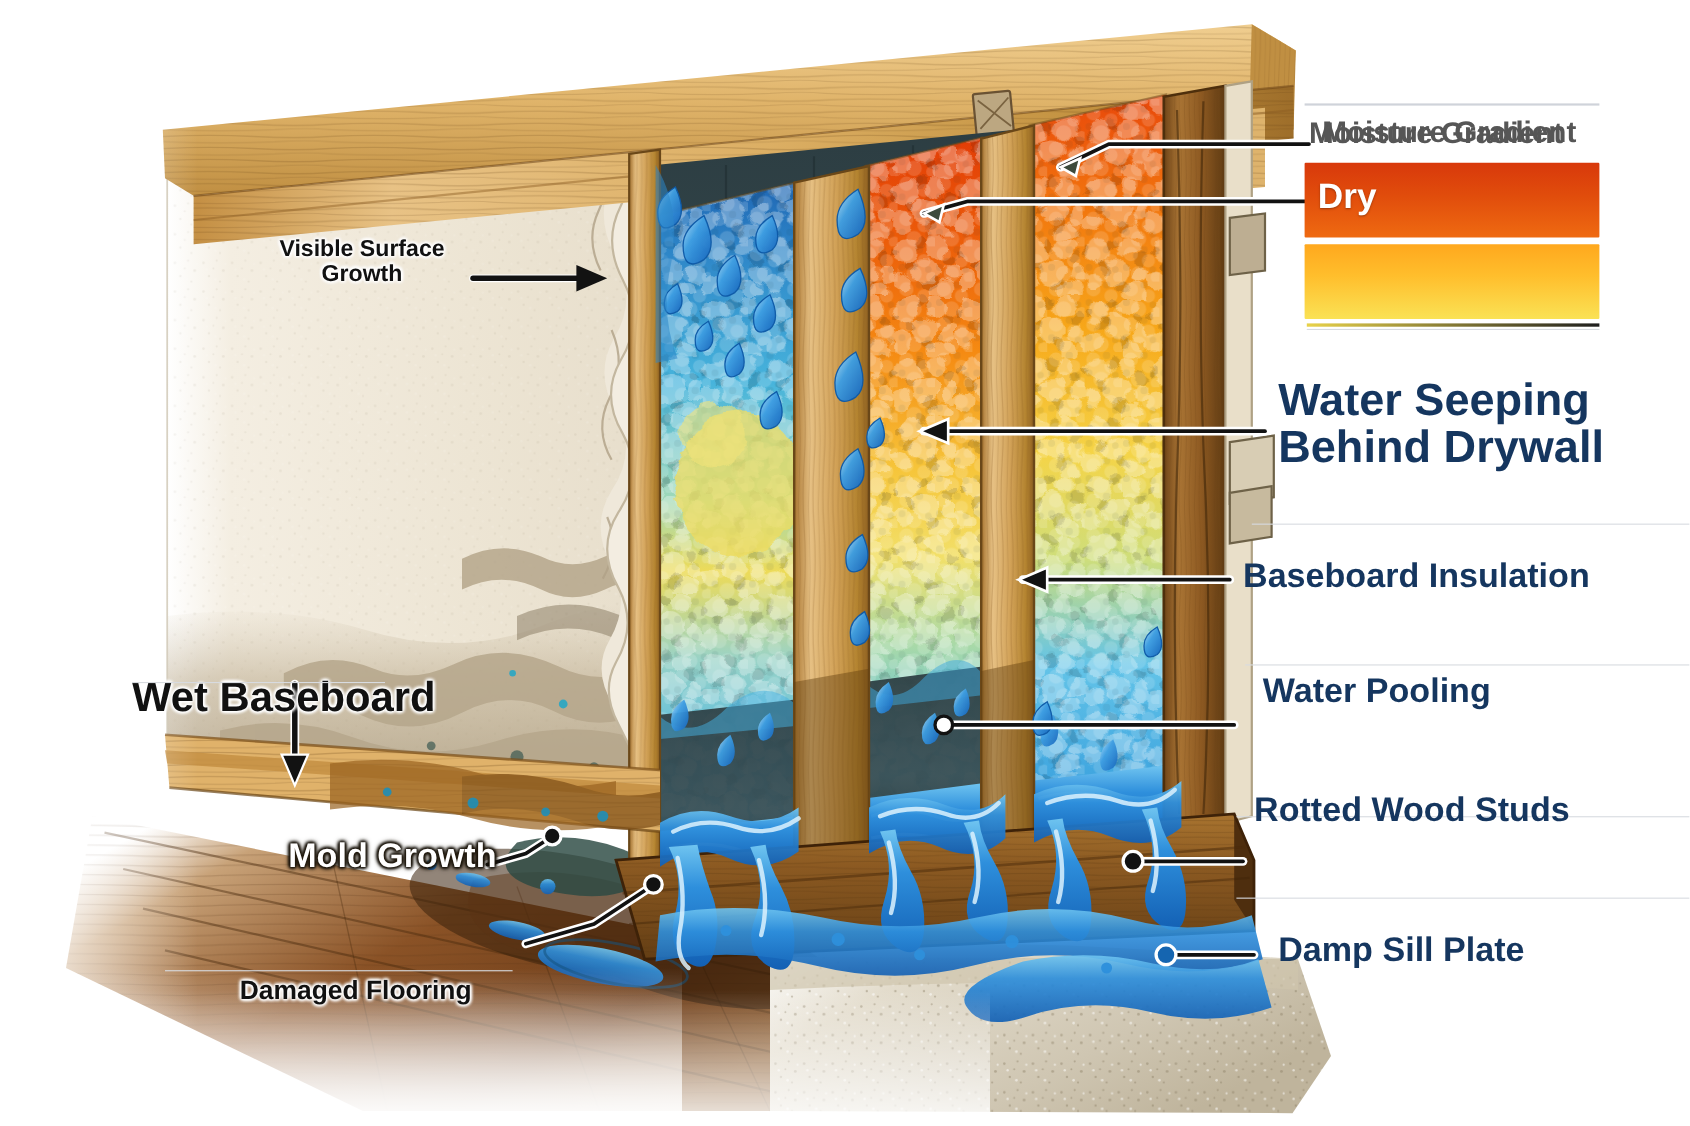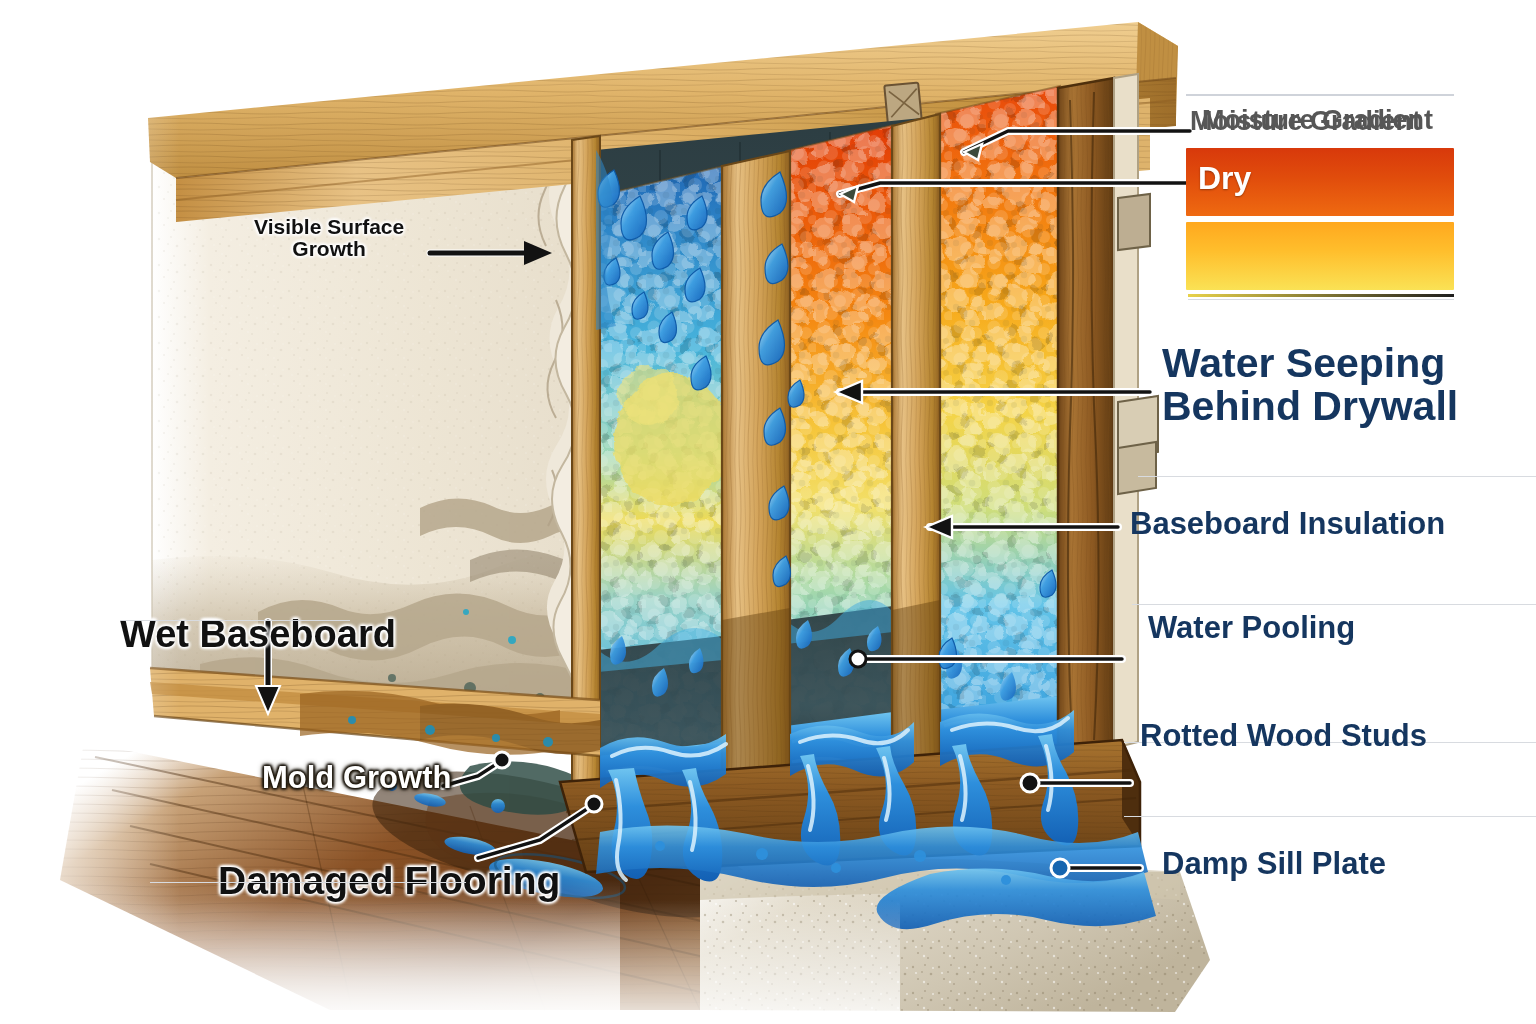--- a/index.html
+++ b/index.html
@@ -688,18 +688,18 @@
 
   <div class="lbl lbl-dark" style="left:1150px;top:848px;font-size:31px;margin-left:12px;">Damp Sill Plate</div>
 
   <div class="lbl lbl-black" style="left:254px;top:216px;font-size:21px;text-align:center;"><span>Visible Surface</span><br><span>Growth</span></div>
 
   <div class="lbl lbl-black" style="left:120px;top:582px;font-size:38px;margin-top:32px;">Wet Baseboard</div>
   <div class="divider thin" style="left:120px;top:620px;width:230px;"></div>
 
   <div class="lbl lbl-white" style="left:222px;top:762px;font-size:31px;padding-left:40px;">Mold Growth</div>
 
-  <div class="lbl lbl-black" style="left:194px;top:860px;font-size:39px;padding-left:24px;">Damaged Flooring</div>
+  <div class="lbl lbl-black" style="left:194px;top:888px;font-size:24px;padding-left:24px;">Damaged Flooring</div>
   <div class="divider thin" style="left:150px;top:882px;width:316px;"></div>
 
   <div class="lbl lbl-grey" style="left:1202px;top:106px;font-size:27px;">Moisture Gradient</div>
 
 </div>
 
 </body></html>

